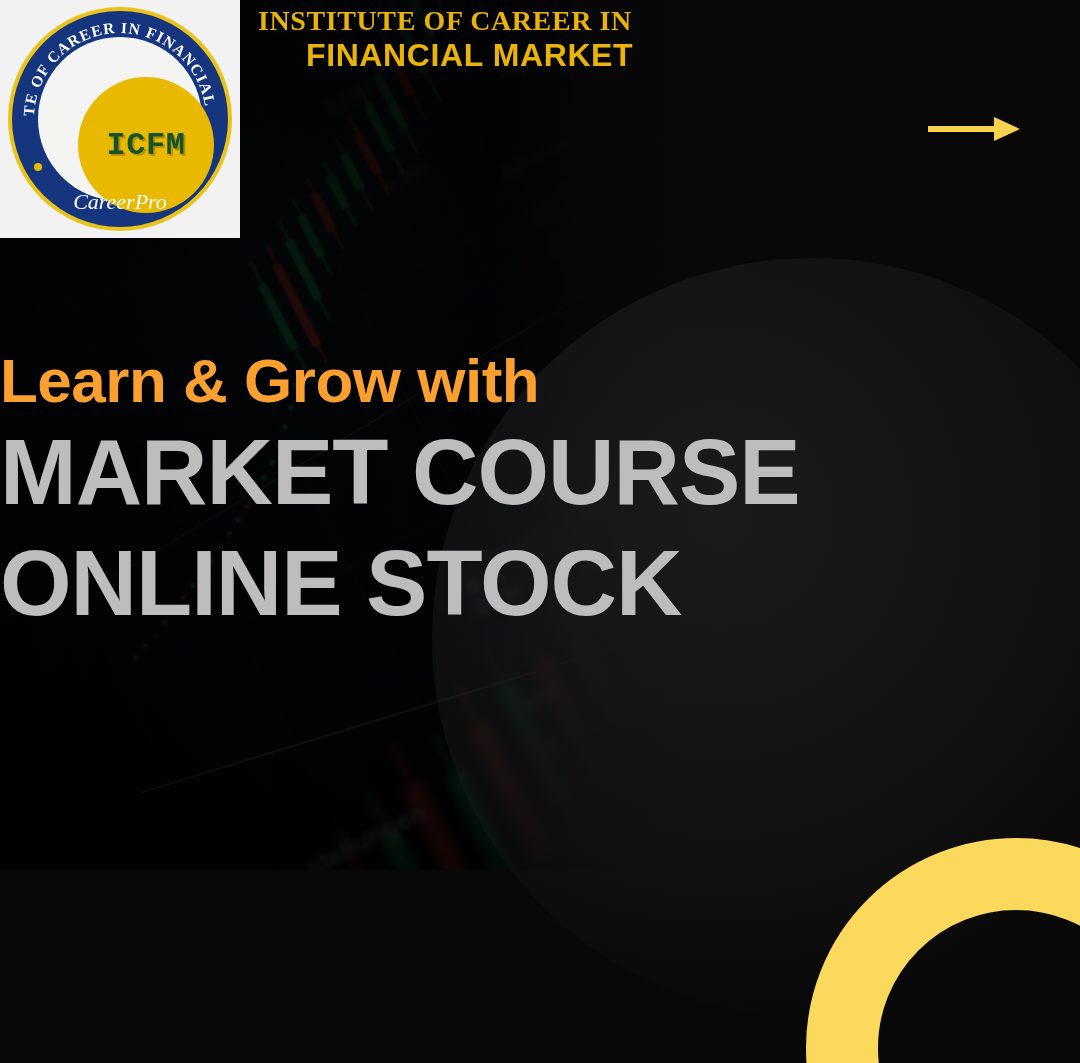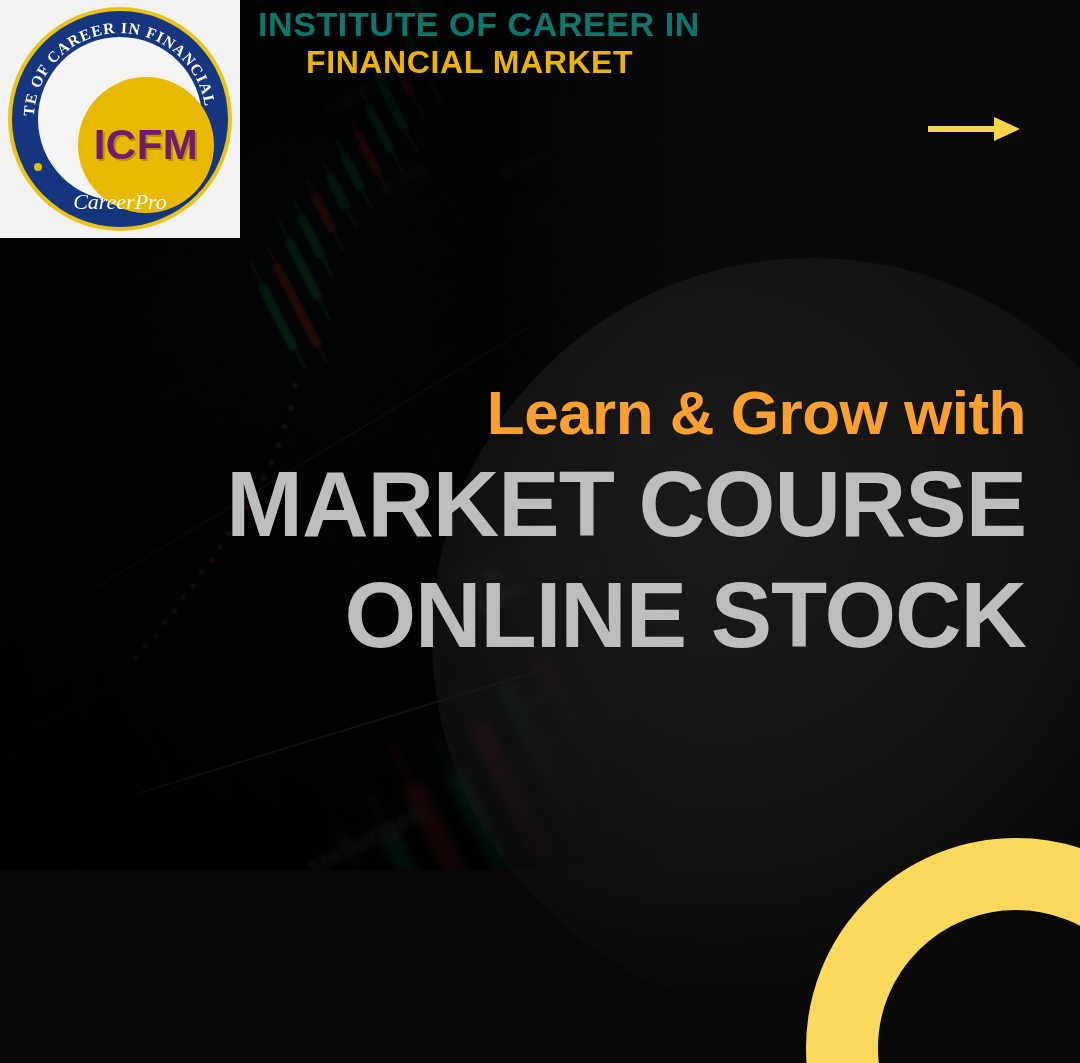--- a/index.html
+++ b/index.html
@@ -126,23 +126,23 @@
     background:#f4f4f2;
   }
   .seal-core {
     position:absolute; left:40px; top:40px;
     width:136px; height:136px;
     border-radius:50%;
     background:#e9b902;
     display:flex; align-items:center; justify-content:center;
   }
   .seal-core-text {
-    font-size:42px; font-weight:800; letter-spacing:.5px;
-    color:#701a75;
-    font-family:Liberation Sans, sans-serif;
+    font-size:32px; font-weight:800; letter-spacing:.5px;
+    color:#14532d;
+    font-family:Liberation Mono, monospace;
     text-shadow:2px 2px 0 rgba(90,70,0,.35);
   }
   .seal-arc {
     position:absolute; left:0; top:0; width:216px; height:216px;
   }
   .seal-arc text { fill:#ffffff; font-family:"Liberation Serif", serif; font-weight:700; font-size:15.5px; letter-spacing:1.1px; }
   .seal-bottom-text {
     position:absolute; left:0; bottom:12px; width:100%;
     text-align:center;
     color:#ffffff;
@@ -156,45 +156,45 @@
   }
   .seal-dot.l { left:22px; } .seal-dot.r { right:22px; }
 
   
   .header {
     position:absolute; left:258px; top:4px;
     width:760px;
     z-index:18;
   }
   .header-line1 {
-    font-size:34px; font-weight:800; letter-spacing:.6px;
-    color:#0f766e;
+    font-size:28px; font-weight:800; letter-spacing:.6px;
+    color:#eab308;
     line-height:1.18;
-    font-family:Liberation Sans, sans-serif;
+    font-family:Liberation Serif, serif;
   }
   .header-line2 {
     font-size:32px; font-weight:800; letter-spacing:.6px;
     color:#eab308;
     line-height:1.18;
     padding-left:48px;
     font-family:"Liberation Sans", sans-serif;
   }
 
   
   .arrow {
     position:absolute; left:928px; top:115px;
     width:94px; height:28px;
     z-index:18;
   }
 
   
   .headline {
-    position:absolute; left:0; top:380px;
+    position:absolute; left:0; top:348px;
     width:1026px;
-    text-align:right;
+    text-align:left;
     z-index:16;
   }
   .kicker {
     font-size:62px;
     font-weight:800;
     color:#f9a030;
     letter-spacing:-.5px;
     line-height:1.05;
     font-family:"Liberation Sans", sans-serif;
   }

